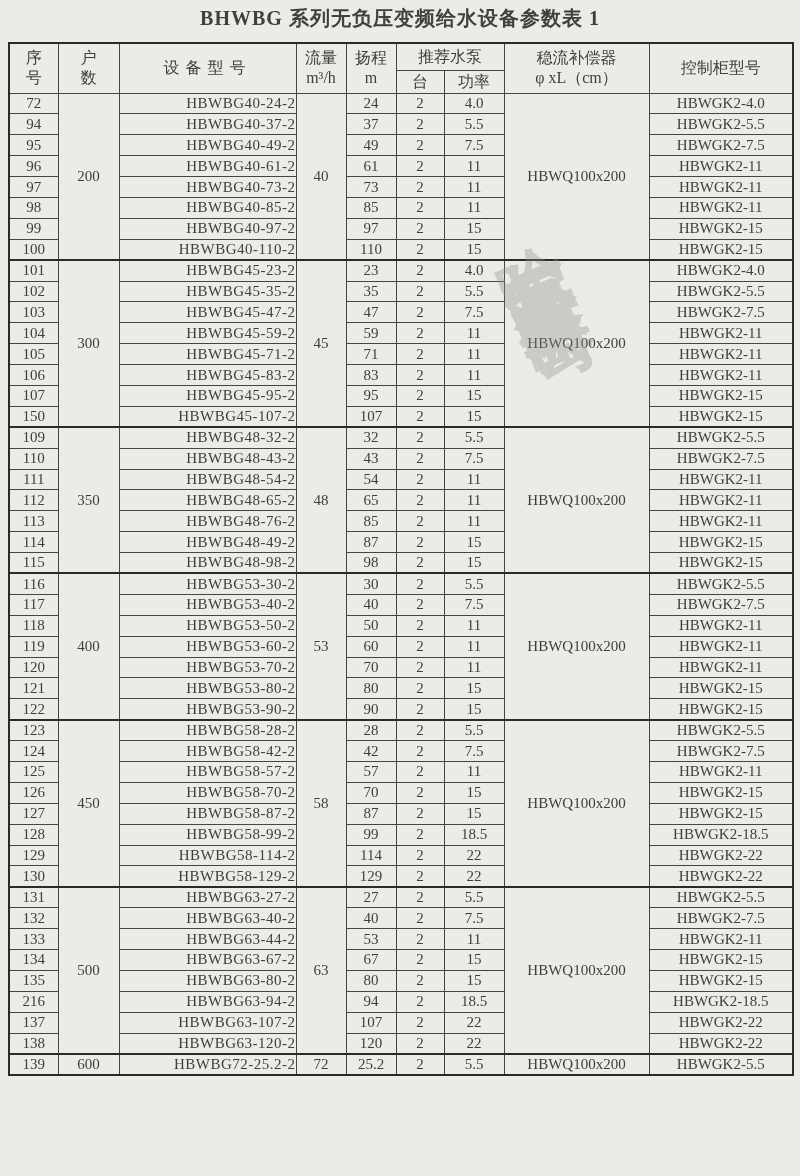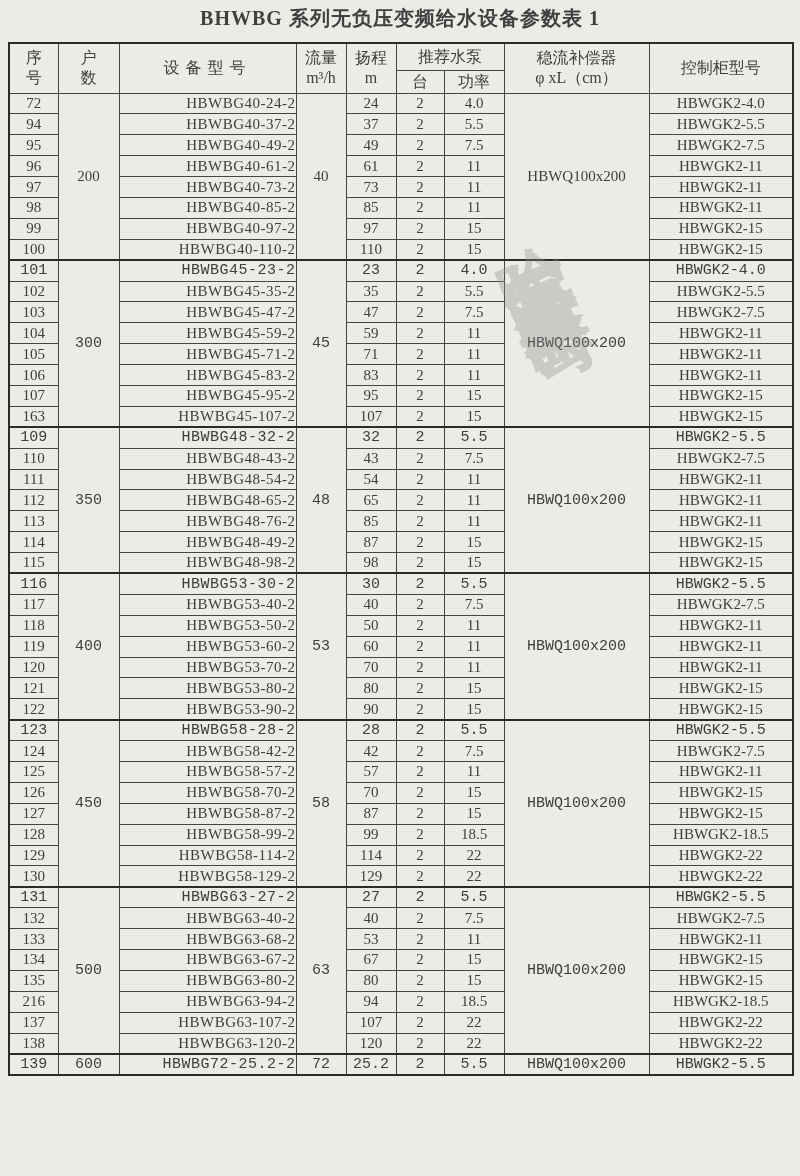--- a/index.html
+++ b/index.html
@@ -31,21 +31,21 @@
     padding:0;overflow:hidden;
     font-weight:normal;color:var(--ink);
   }
   thead th{font-size:16px;line-height:1.25;}
   thead tr.h1 th{height:27px;}
   thead tr.h2 th{height:23px;}
   tbody td{height:20.9px;font-size:15px;line-height:1;}
   .pre{white-space:pre-line;}
   .model{letter-spacing:0.5px;text-align:right;}
   th.model-h{letter-spacing:6px;}
-  tr.group-start td{border-top:2px solid var(--line-dark);font-family:Liberation Mono, monospace;}
+  tr.group-start td{border-top:2px solid var(--line-dark);}
   .watermark{
     position:absolute;left:468px;top:198px;z-index:5;
     writing-mode:vertical-rl;text-orientation:upright;
     font-family:"DejaVu Sans",sans-serif;font-weight:bold;
     font-size:70px;letter-spacing:9px;line-height:1;
     color:var(--wm);opacity:0.35;
     transform:rotate(-23deg);transform-origin:35px 12px;
     pointer-events:none;user-select:none;
   }
 </style>
@@ -211,21 +211,21 @@
         </tr>
         <tr>
           <td>107</td>
           <td class="model">HBWBG45-95-2</td>
           <td>95</td>
           <td>2</td>
           <td>15</td>
           <td>HBWGK2-15</td>
         </tr>
         <tr>
-          <td>163</td>
+          <td>150</td>
           <td class="model">HBWBG45-107-2</td>
           <td>107</td>
           <td>2</td>
           <td>15</td>
           <td>HBWGK2-15</td>
         </tr>
         <tr class="group-start">
           <td>109</td>
           <td rowspan="7">350</td>
           <td class="model">HBWBG48-32-2</td>
@@ -424,21 +424,21 @@
         <tr>
           <td>132</td>
           <td class="model">HBWBG63-40-2</td>
           <td>40</td>
           <td>2</td>
           <td>7.5</td>
           <td>HBWGK2-7.5</td>
         </tr>
         <tr>
           <td>133</td>
-          <td class="model">HBWBG63-68-2</td>
+          <td class="model">HBWBG63-44-2</td>
           <td>53</td>
           <td>2</td>
           <td>11</td>
           <td>HBWGK2-11</td>
         </tr>
         <tr>
           <td>134</td>
           <td class="model">HBWBG63-67-2</td>
           <td>67</td>
           <td>2</td>

